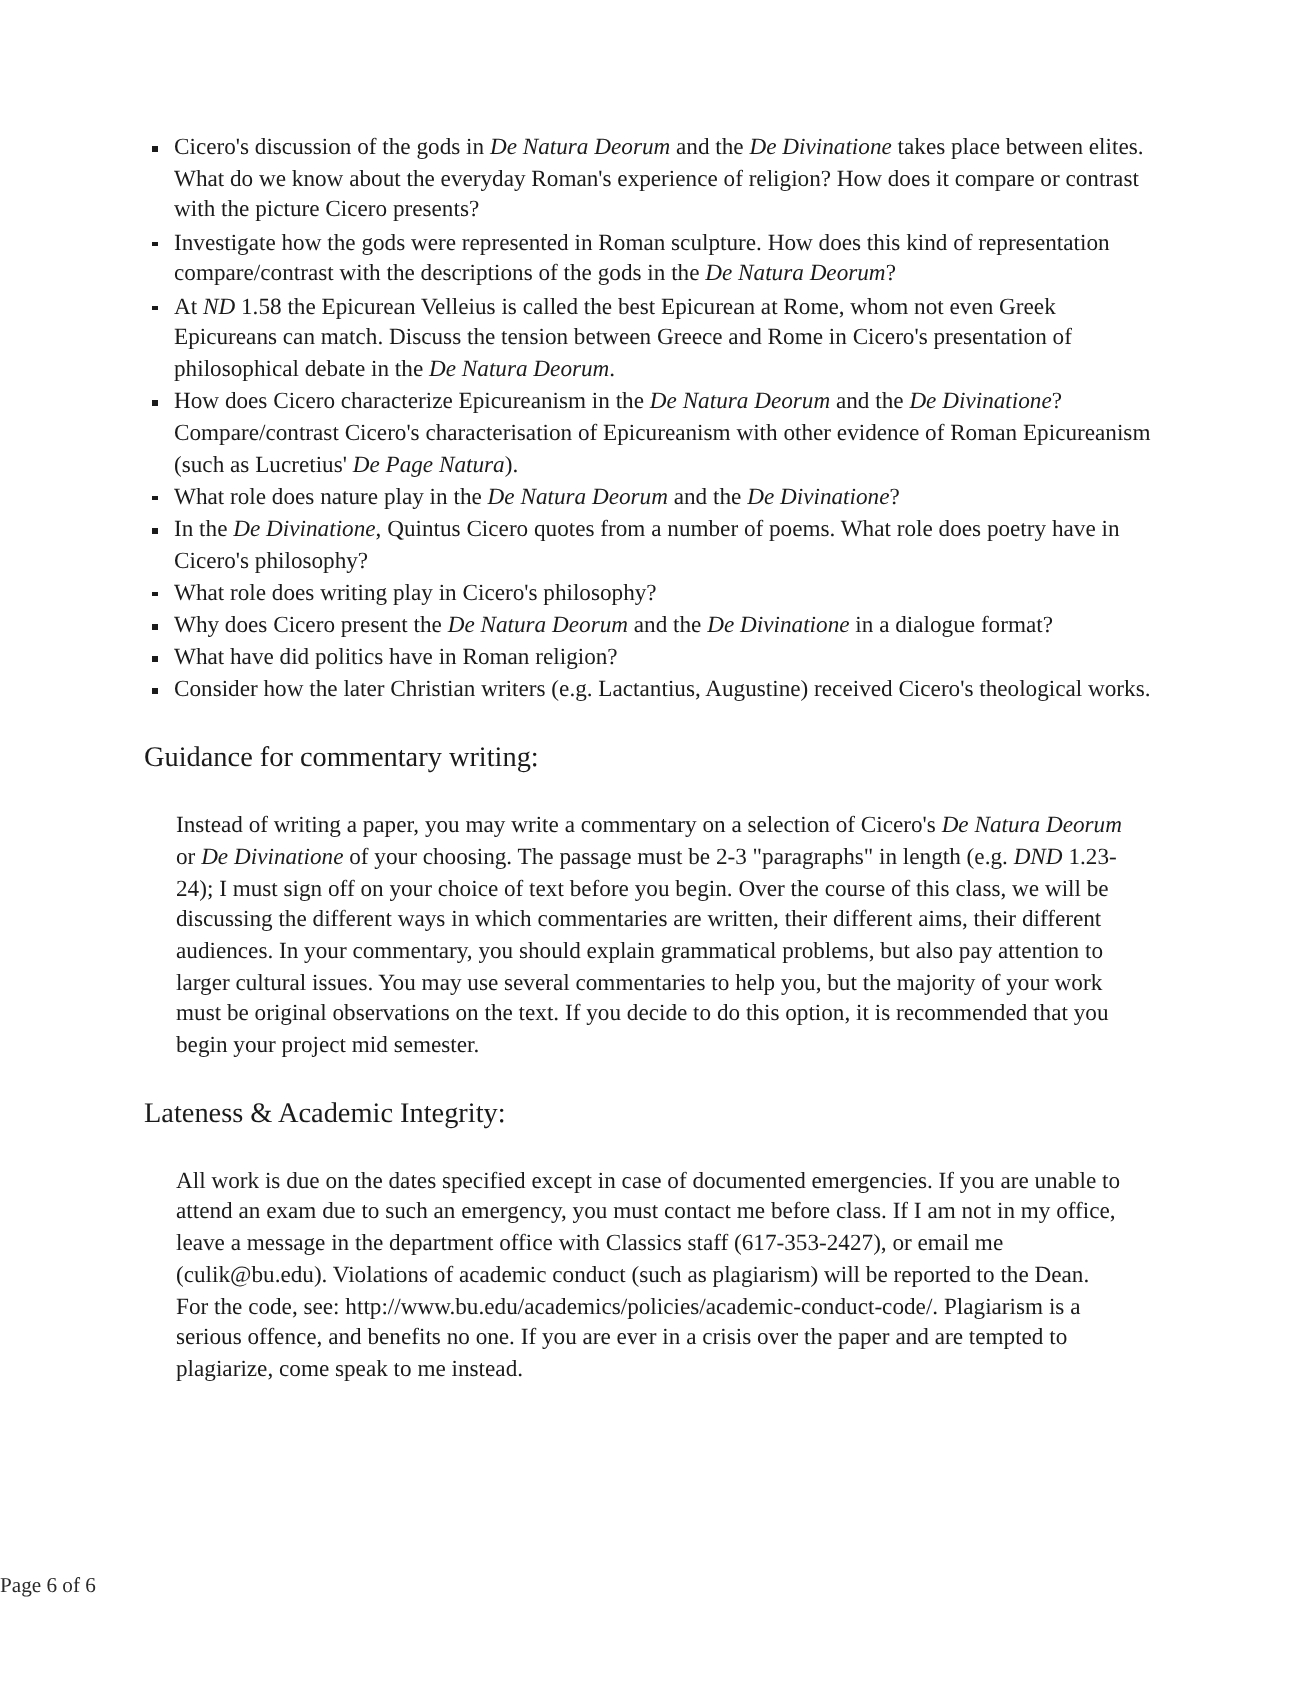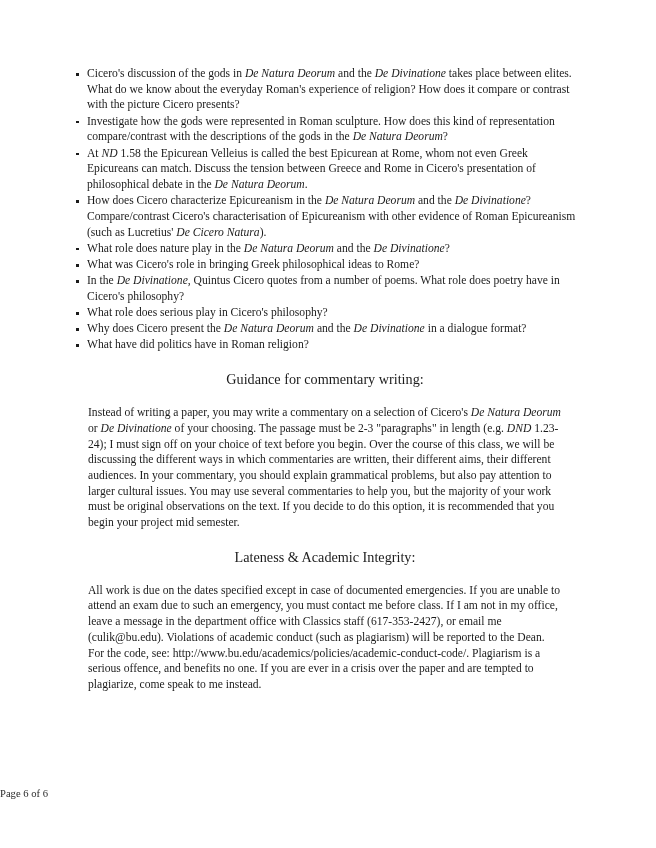--- a/index.html
+++ b/index.html
@@ -48,21 +48,21 @@
     top: 7px;
     width: 2.6px;
     height: 2.6px;
     background: #1b1b1b;
   }
   i, em { font-style: italic; }
   .section {
     margin-top: 17px;
   }
   .section-heading {
-    text-align: center;
+    text-align: left;
     font-size: 14.2px;
     line-height: 19px;
     margin: 0 0 1px 0;
     font-weight: normal;
   }
   .para {
     font-size: 11.6px;
     line-height: 15.7px;
     margin: 16px;
     text-align: left;
@@ -81,27 +81,27 @@
 <body>
 
 <div class="page">
 
   <div class="content">
 
     <ul class="qlist">
       <li><span>Cicero's discussion of the gods in <i>De Natura Deorum</i> and the <i>De Divinatione</i> takes place between elites. What do we know about the everyday Roman's experience of religion? How does it compare or contrast with the picture Cicero presents?</span></li>
       <li><span>Investigate how the gods were represented in Roman sculpture. How does this kind of representation compare/contrast with the descriptions of the gods in the <i>De Natura Deorum</i>?</span></li>
       <li><span>At <i>ND</i> 1.58 the Epicurean Velleius is called the best Epicurean at Rome, whom not even Greek Epicureans can match. Discuss the tension between Greece and Rome in Cicero's presentation of philosophical debate in the <i>De Natura Deorum</i>.</span></li>
-      <li><span>How does Cicero characterize Epicureanism in the <i>De Natura Deorum</i> and the <i>De Divinatione</i>? Compare/contrast Cicero's characterisation of Epicureanism with other evidence of Roman Epicureanism (such as Lucretius' <i>De Cicero Natura</i>).</span></li>
+      <li><span>How does Cicero characterize Epicureanism in the <i>De Natura Deorum</i> and the <i>De Divinatione</i>? Compare/contrast Cicero's characterisation of Epicureanism with other evidence of Roman Epicureanism (such as Lucretius' <i>De Page Natura</i>).</span></li>
       <li><span>What role does nature play in the <i>De Natura Deorum</i> and the <i>De Divinatione</i>?</span></li>
-      <li><span>What was Cicero's role in bringing Greek philosophical ideas to Rome?</span></li>
       <li><span>In the <i>De Divinatione</i>, Quintus Cicero quotes from a number of poems. What role does poetry have in Cicero's philosophy?</span></li>
-      <li><span>What role does serious play in Cicero's philosophy?</span></li>
+      <li><span>What role does writing play in Cicero's philosophy?</span></li>
       <li><span>Why does Cicero present the <i>De Natura Deorum</i> and the <i>De Divinatione</i> in a dialogue format?</span></li>
       <li><span>What have did politics have in Roman religion?</span></li>
+      <li><span>Consider how the later Christian writers (e.g. Lactantius, Augustine) received Cicero's theological works.</span></li>
     </ul>
 
     <div class="section">
       <h2 class="section-heading">Guidance for commentary writing:</h2>
       <p class="para">Instead of writing a paper, you may write a commentary on a selection of Cicero's <i>De Natura Deorum</i> or <i>De Divinatione</i> of your choosing. The passage must be 2-3 "paragraphs" in length (e.g. <i>DND</i> 1.23-24); I must sign off on your choice of text before you begin. Over the course of this class, we will be discussing the different ways in which commentaries are written, their different aims, their different audiences. In your commentary, you should explain grammatical problems, but also pay attention to larger cultural issues. You may use several commentaries to help you, but the majority of your work must be original observations on the text. If you decide to do this option, it is recommended that you begin your project mid semester.</p>
     </div>
 
     <div class="section">
       <h2 class="section-heading">Lateness &amp; Academic Integrity:</h2>
       <p class="para">All work is due on the dates specified except in case of documented emergencies. If you are unable to attend an exam due to such an emergency, you must contact me before class. If I am not in my office, leave a message in the department office with Classics staff (617-353-2427), or email me (culik@bu.edu). Violations of academic conduct (such as plagiarism) will be reported to the Dean. For the code, see: http://www.bu.edu/academics/policies/academic-conduct-code/. Plagiarism is a serious offence, and benefits no one. If you are ever in a crisis over the paper and are tempted to plagiarize, come speak to me instead.</p>

